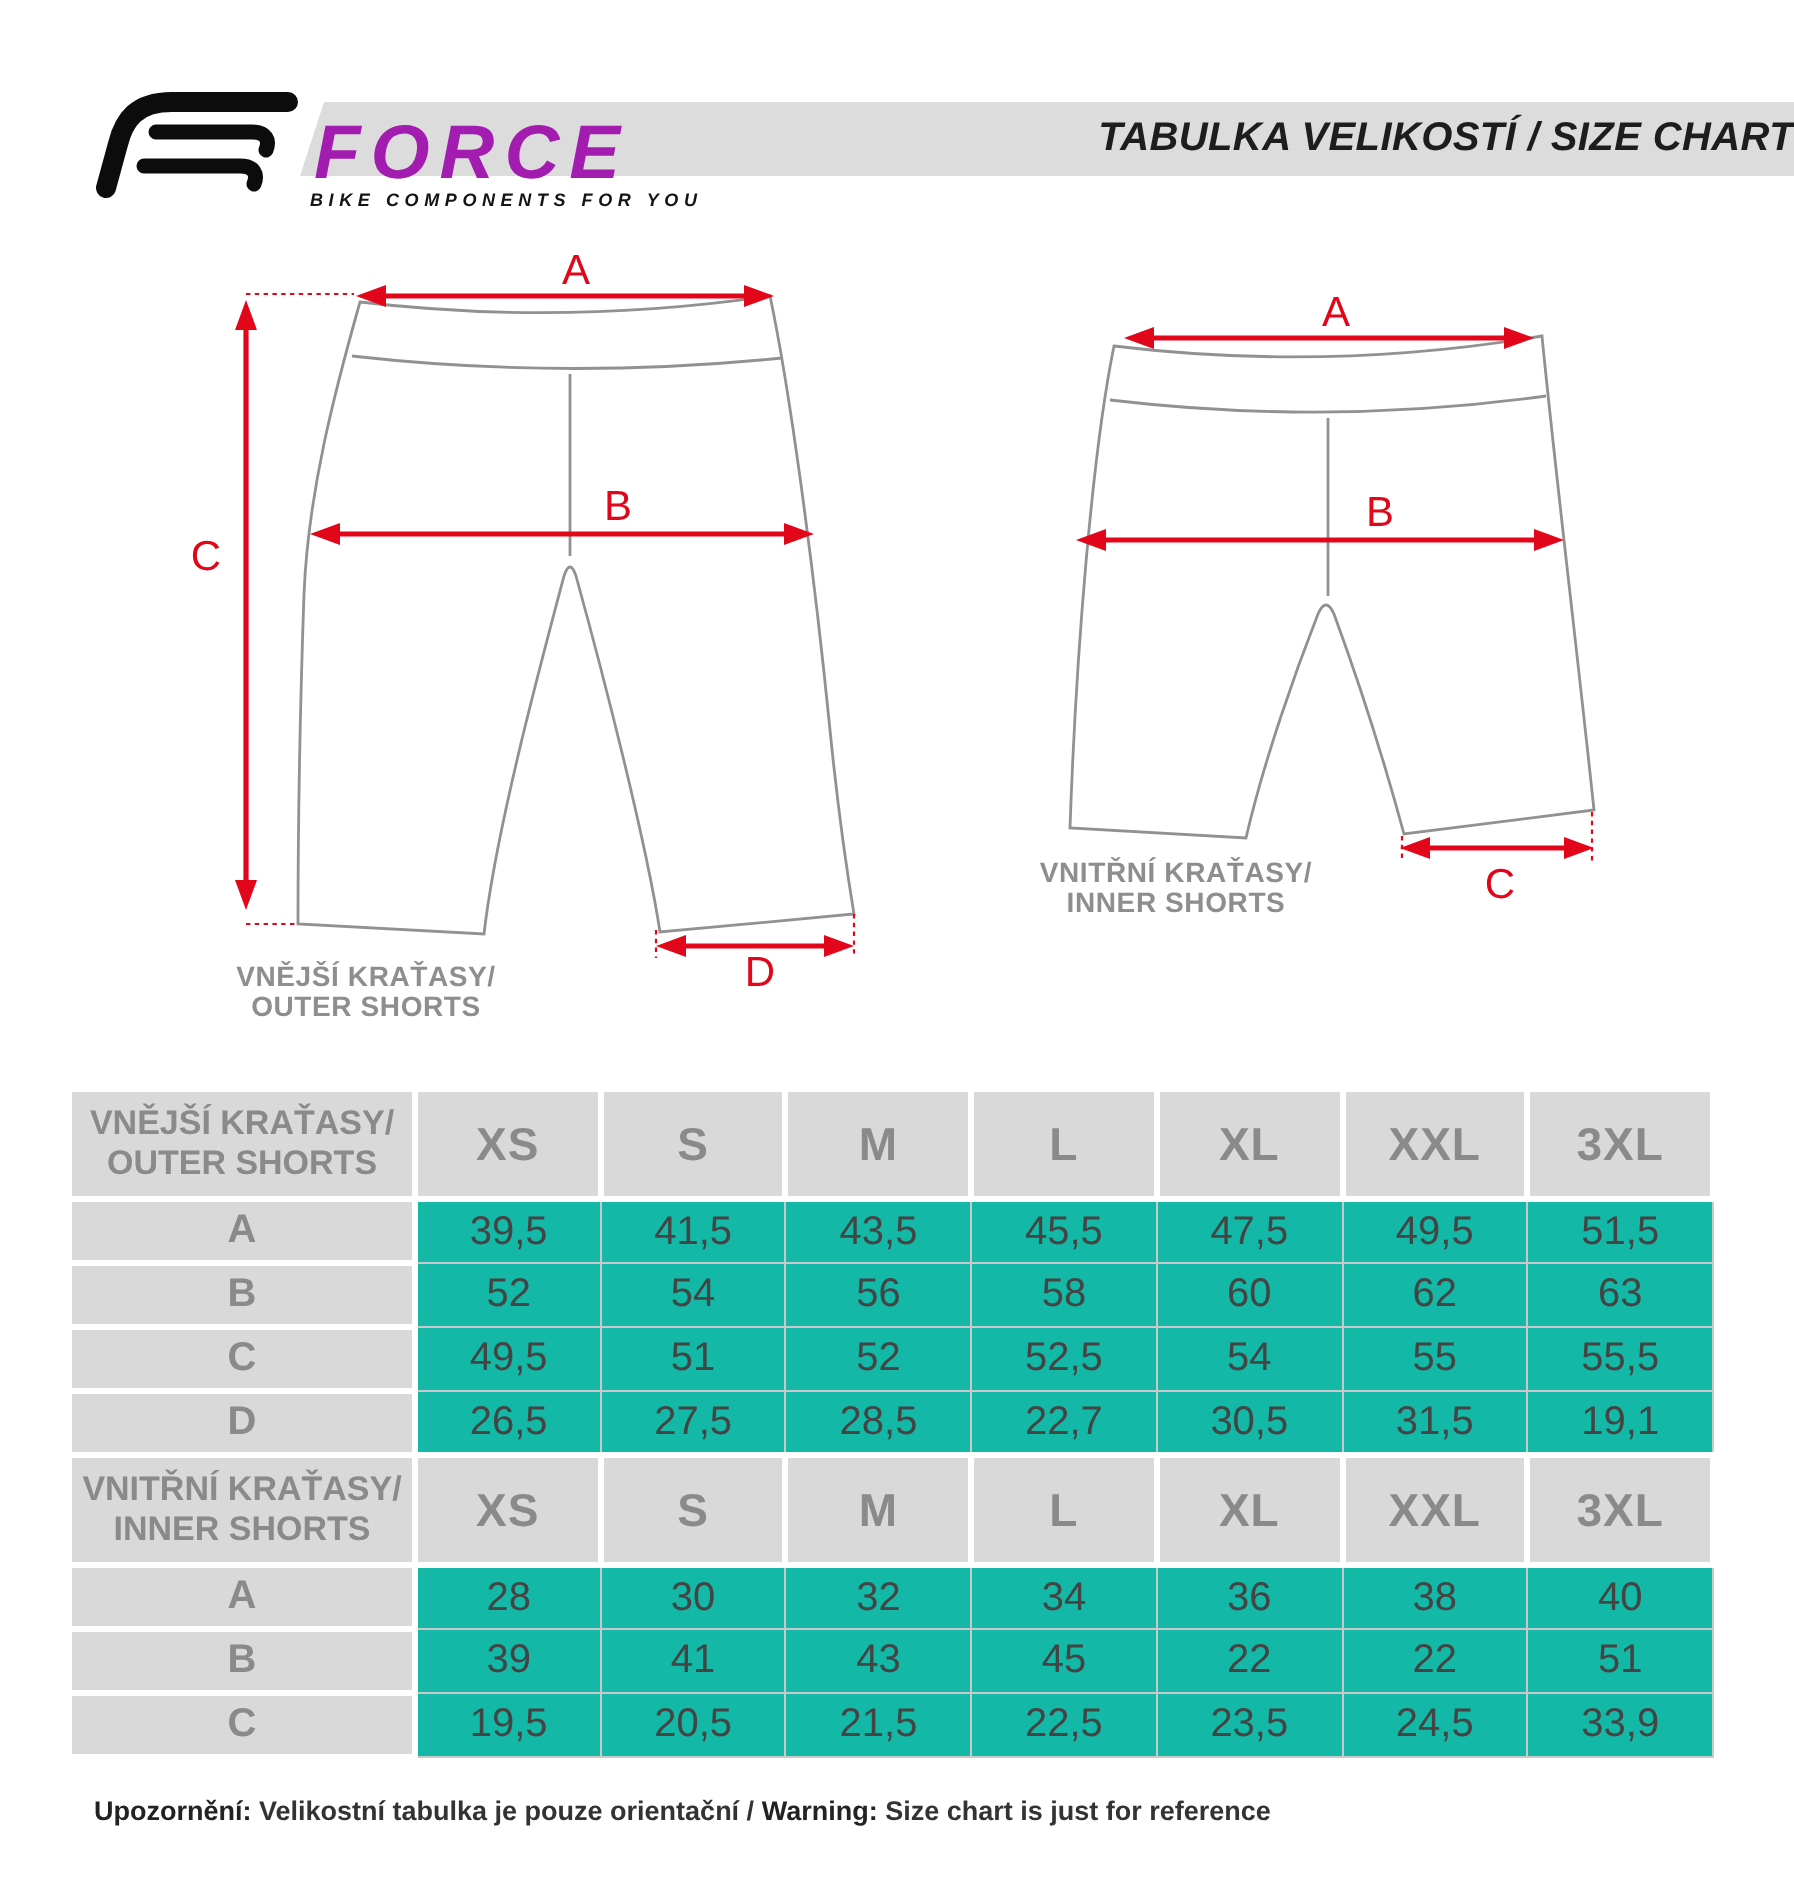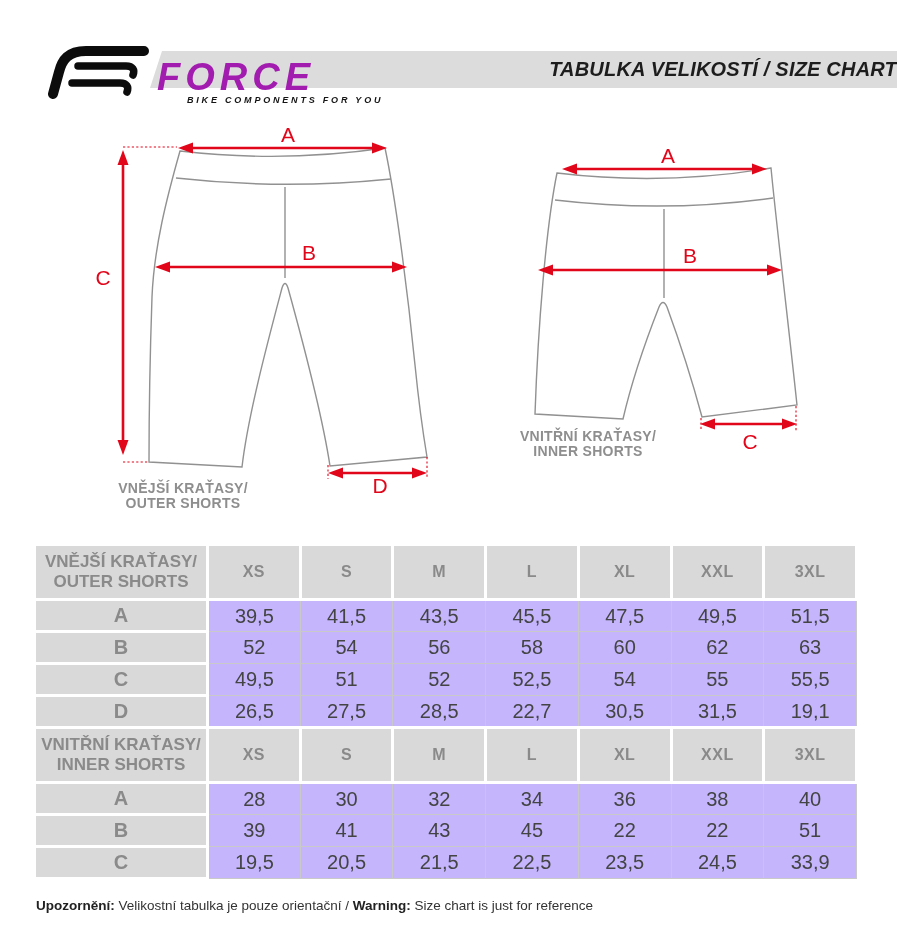--- a/index.html
+++ b/index.html
@@ -10,43 +10,43 @@
   .banner{position:absolute;left:150px;top:51px;width:747px;height:37px;
           background:#dcdcdc;clip-path:polygon(12px 0,100% 0,100% 100%,0 100%);}
   .title{position:absolute;left:150px;top:51px;width:747px;height:37px;
          line-height:37px;text-align:right;font-size:20px;font-weight:bold;
          font-style:italic;color:#1d1d1d;letter-spacing:.2px;}
   .emblem{position:absolute;left:40px;top:44px;}
   .wordmark{position:absolute;left:157px;top:58px;font-size:38px;line-height:38px;
             font-weight:bold;font-style:italic;color:#a21caf;letter-spacing:5px;
             white-space:nowrap;}
   .tagline{position:absolute;left:155px;top:95px;font-size:9px;font-weight:bold;
-           font-style:italic;color:#141414;letter-spacing:2.8px;white-space:nowrap;margin-left:32px;}
+           font-style:italic;color:#141414;letter-spacing:2.8px;white-space:nowrap;}
 
   
   .draw{position:absolute;}
   .draw-label{position:absolute;text-align:center;font-size:14px;font-weight:bold;
               color:#8e8e8e;line-height:15px;letter-spacing:.3px;}
   .dimtxt{font-size:21px;fill:#e2061a;}
 
   
   table.sizes{position:absolute;left:33px;top:543px;width:825px;
               border-collapse:collapse;table-layout:fixed;}
   table.sizes col.c0{width:173px;}
   tr.hd{height:55px;}
   tr.dr{height:32px;}
   th.g{background:#d9d9d9;border:3px solid #ffffff;text-align:center;vertical-align:middle;}
   .secTitle{font-size:17px;font-weight:bold;color:#8a8a8a;line-height:1.18;}
-  th.sz{font-size:16px;font-weight:bold;color:#8a8a8a;letter-spacing:.5px;}
+  th.sz{font-size:23px;font-weight:bold;color:#8a8a8a;letter-spacing:.5px;}
   th.dim{font-size:20px;font-weight:bold;color:#8a8a8a;}
-  td.v{background:#c4b5fd;border:1px solid #c9c9c9;font-size:20px;color:#444444;
+  td.v{background:#14b8a6;border:1px solid #c9c9c9;font-size:20px;color:#444444;
        text-align:center;vertical-align:middle;}
 
   
-  .note{position:absolute;left:36px;top:898px;font-size:13.5px;color:#333333;}
+  .note{position:absolute;left:47px;top:898px;font-size:13.5px;color:#333333;font-weight:bold;}
   .note b{color:#222222;}
 </style>
 </head>
 <body>
 
 <div class="banner"></div>
 <div class="title">TABULKA VELIKOSTÍ / SIZE CHART</div>
 
 <svg class="emblem" width="112" height="56" viewBox="0 0 112 56">
   <g fill="none" stroke="#0c0c0c" stroke-linecap="round">

